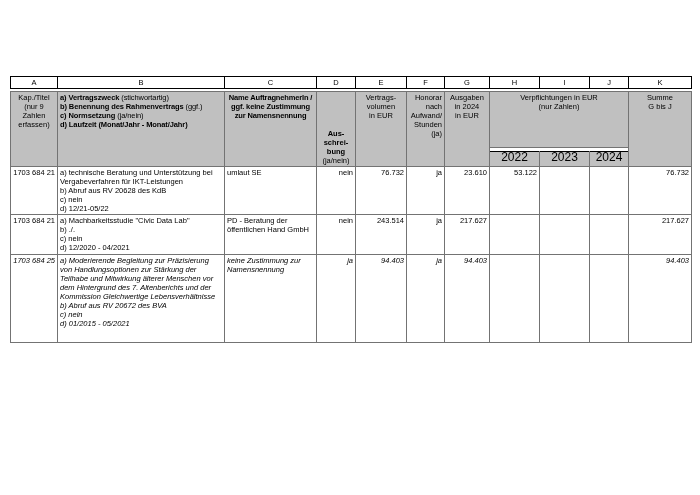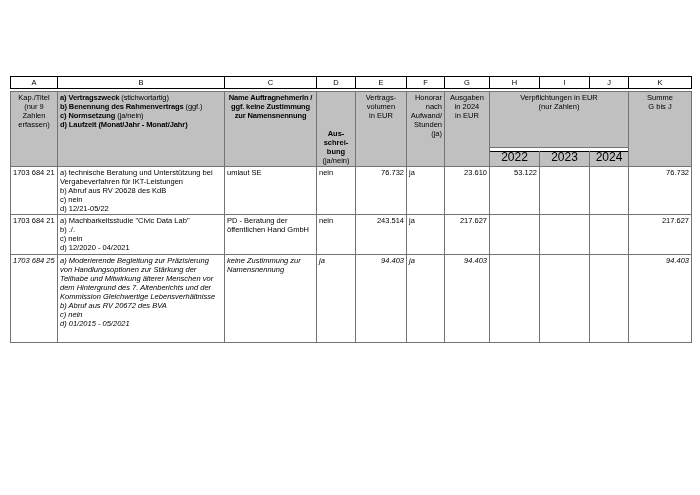--- a/index.html
+++ b/index.html
@@ -18,21 +18,21 @@
   .hdr{background:#c0c0c0 !important;font-size:7.5px;line-height:10px;
        text-align:center;padding:2px 1px 0 1px;}
   .hdr-b{text-align:left;font-size:7.2px;letter-spacing:-0.1px;line-height:10.5px;padding-left:2px;}
   .hdr-c{font-size:7px;letter-spacing:-0.15px;padding:2px 0 0 0;}
   .hdr-f{line-height:9px;text-align:right;}
   .spacer td{border:none;background:#fff;padding:0;height:2px;line-height:2px;font-size:1px;}
   .yrow td{background:#c0c0c0;text-align:center;font-size:12px;line-height:11px;
            height:11px;padding:0;border-top:1px solid #000;}
   .preline{white-space:pre-line;}
   .num{text-align:right;margin-top:44px;}
-  .ctr{text-align:left;}
+  .ctr{text-align:right;}
   .r1{height:44px;} .r2{height:40px;} .r3{height:88px;font-style:italic;}
   .bold{font-weight:bold;margin-top:36px;}
 </style>
 </head>
 <body>
 
 <div class="page">
   <div class="tablewrap">
 
     <table class="letters">

